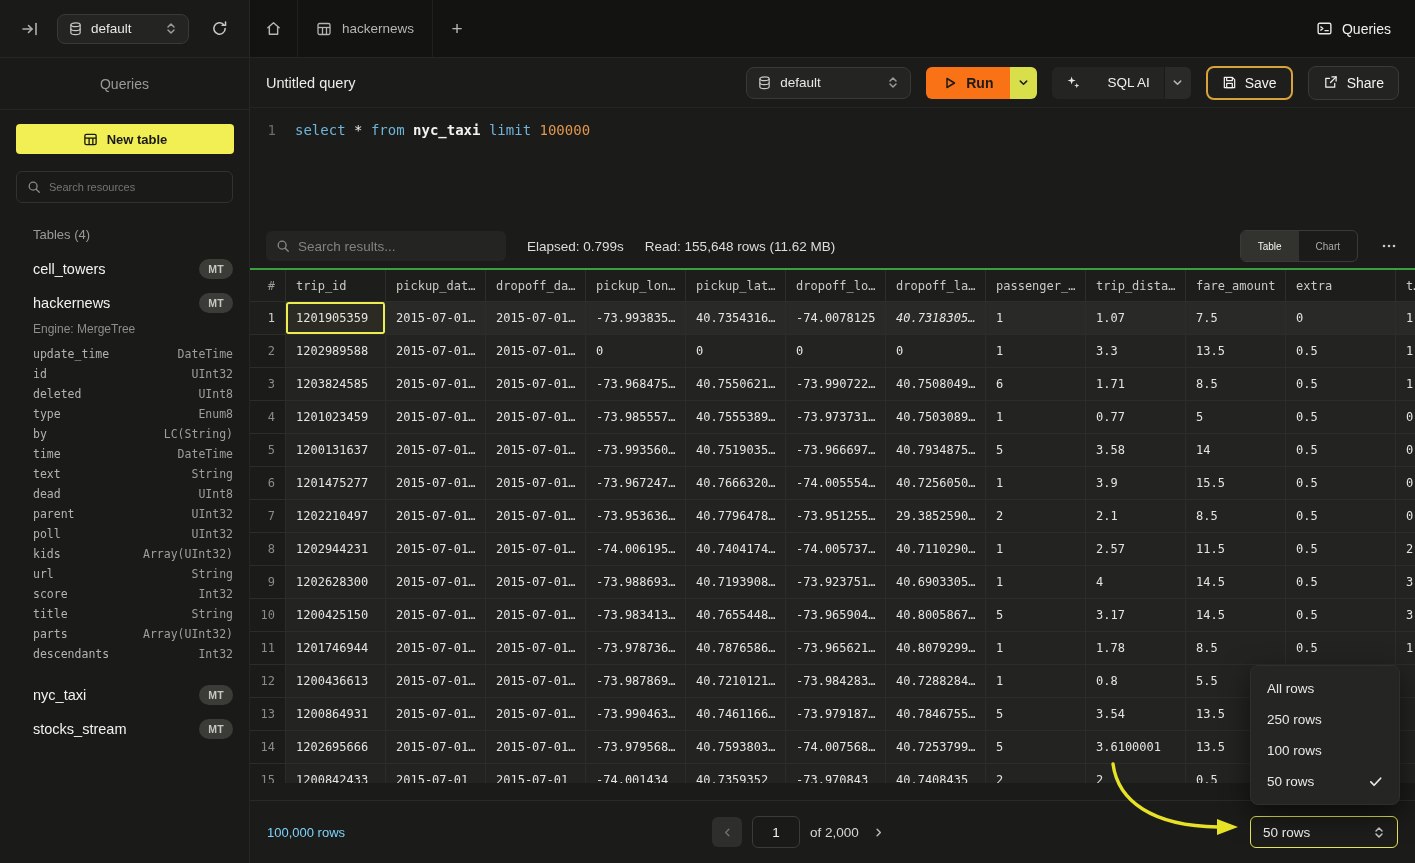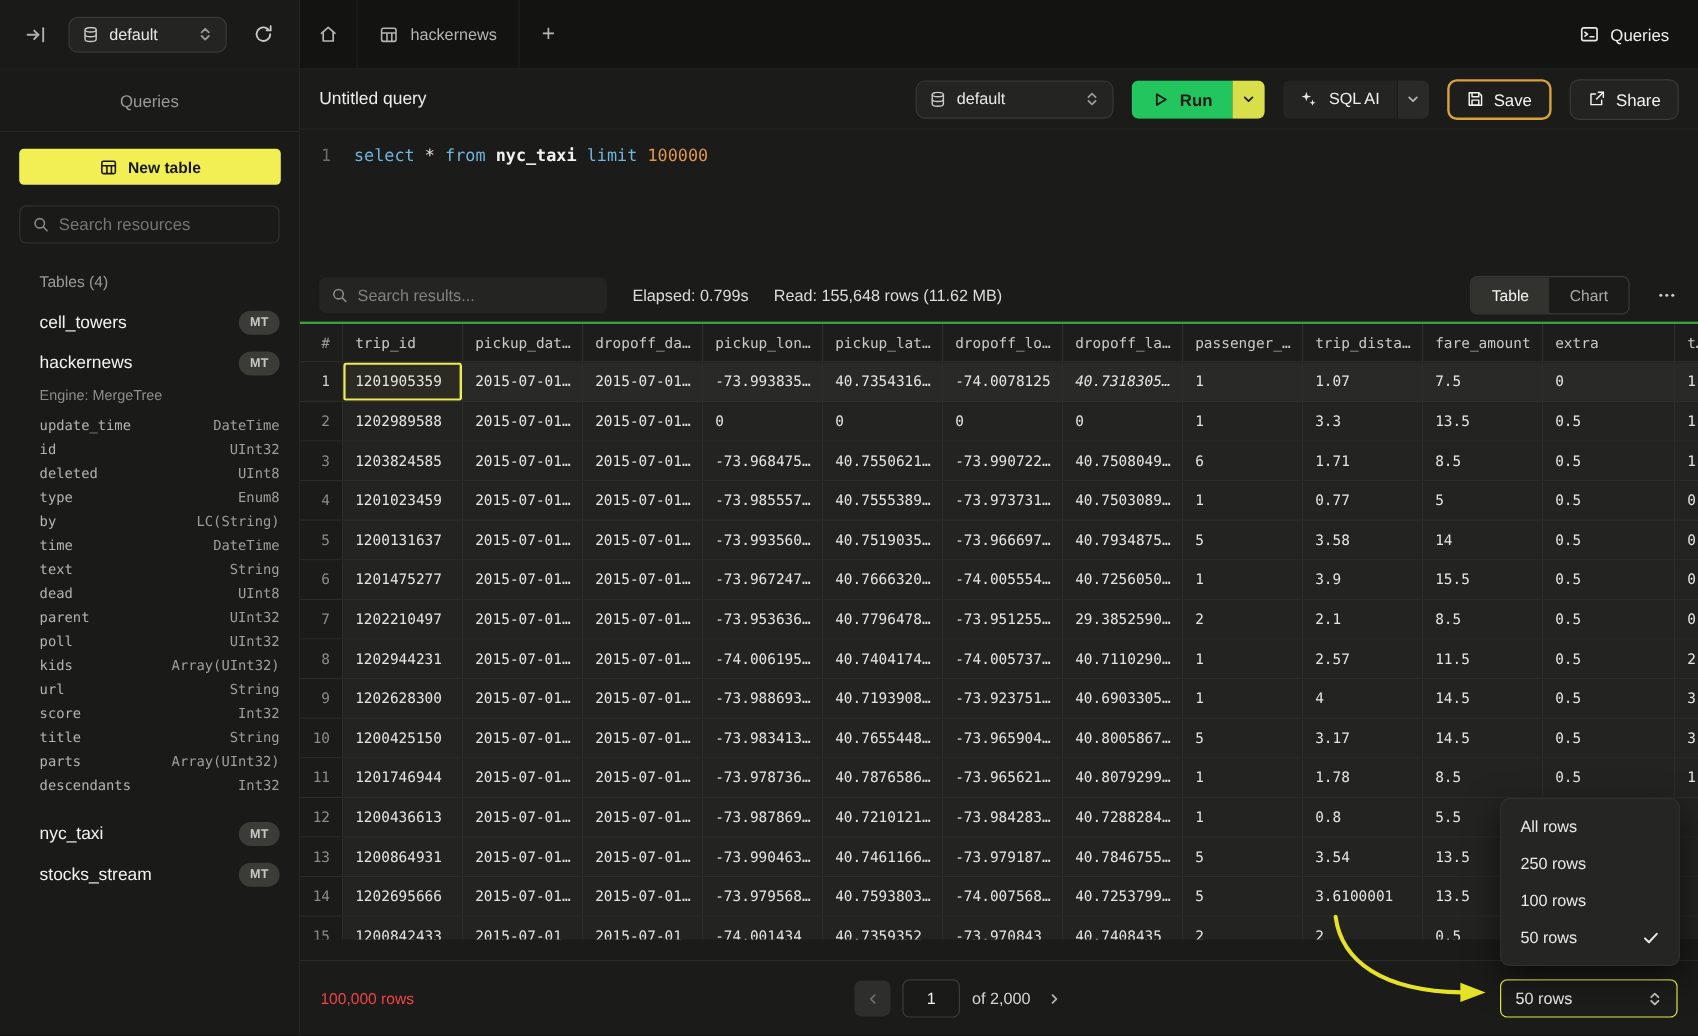--- a/index.html
+++ b/index.html
@@ -28,80 +28,80 @@
   .queries-btn { display:flex; align-items:center; gap:9px; font-size:14px; color:#f0f0ee; }
 
   
   .sidebar { position:absolute; left:0; top:58px; width:250px; height:805px; background:#1a1a18; border-right:1px solid #262624; }
   .sidebar-tabs { height:52px; display:flex; border-bottom:1px solid #262624; }
   .s-tab { flex:1; display:flex; align-items:center; justify-content:center; font-size:14px; color:#9a9a97; position:relative; }
   .s-tab.active { color:#ffffff; font-weight:600; }
   .s-tab.active::after { content:""; position:absolute; left:0; right:0; bottom:-2px; height:3px; background:#f0ee54; }
   .new-table-btn { display:flex; align-items:center; justify-content:center; gap:9px; margin:14px 16px 0; width:218px; height:30px; background:#f2ef55; border-radius:4px; color:#191917; font-size:13px; font-weight:600; }
   .search-box { display:flex; align-items:center; gap:8px; margin:17px 16px 0; height:32px; border:1px solid #31312e; border-radius:6px; padding:0 10px; }
-  .search-box input { flex:1; background:transparent; border:0; color:#bef264; font-size:14px; }
+  .search-box input { flex:1; background:transparent; border:0; color:#bef264; font-size:11px; }
   .search-box input::placeholder { color:#75757   2; color:#757572; }
   .section-label { margin:24px 16px 10px 33px; font-size:13px; color:#9a9a97; }
   .tbl-item { display:flex; align-items:center; justify-content:space-between; padding:0 16px 0 33px; height:34px; color:#f2f2f0; font-size:14.5px; }
   .badge { min-width:33px; height:20px; padding:0 9px; border-radius:10px; background:#3b3b38; color:#c6c6c3; font-size:10.5px; font-weight:700; display:flex; align-items:center; justify-content:center; letter-spacing:.3px; }
   .engine-label { padding:2px 16px 8px 33px; font-size:12px; color:#8d8d8a; }
   .col-row { display:flex; align-items:center; justify-content:space-between; padding:0 16px 0 33px; height:20px; font-family:"DejaVu Sans Mono", monospace; font-size:11.5px; }
   .col-name { color:#b3b3b0; }
   .col-type { color:#9e9e9b; }
   #hn-cols { margin-bottom:14px; }
   .tbl-item.spaced { margin-top:2px; }
 
   
   .main { position:absolute; left:250px; top:58px; width:1165px; height:805px; background:#1b1b19; }
   .query-header { height:50px; display:flex; align-items:center; padding:0 16px; border-bottom:1px solid #242422; }
   .q-title { font-size:14.5px; color:#ececea; }
   .qh-right { margin-left:auto; display:flex; align-items:center; gap:15px; }
   .hdr-select { width:165px; height:32px; justify-content:space-between; }
   .run-btn { display:flex; height:32px; border-radius:6px; overflow:hidden; }
-  .run-main { display:flex; align-items:center; gap:9px; background:#22c55e; color:#1b1b19; padding:0 17px; font-size:14px; font-weight:600; }
+  .run-main { display:flex; align-items:center; gap:9px; background:#f97316; color:#1b1b19; padding:0 17px; font-size:14px; font-weight:600; }
   .run-caret { width:27px; background:#d9de4b; display:flex; align-items:center; justify-content:center; }
   .sqlai-btn { display:flex; height:32px; border-radius:6px; overflow:hidden; background:#242422; }
-  .sqlai-main { display:flex; align-items:center; gap:9px; padding:0 14px; font-size:13.5px; color:#f0f0ee; }
+  .sqlai-main { display:flex; align-items:center; gap:26px; padding:0 14px; font-size:13.5px; color:#f0f0ee; }
   .sqlai-caret { width:27px; display:flex; align-items:center; justify-content:center; background:#2a2a28; border-left:1px solid #1b1b19; }
   .save-btn { display:flex; align-items:center; gap:8px; height:34px; padding:0 14px; background:#1e1e1c; border:2px solid #d9a23a; border-radius:8px; font-size:14px; color:#f2f2f0; }
   .share-btn { display:flex; align-items:center; gap:9px; height:34px; padding:0 14px; background:#232321; border:1px solid #3a3a37; border-radius:8px; font-size:14px; color:#f2f2f0; }
 
   .editor { height:117px; display:flex; gap:19px; padding:14px 0 0 16px; font-family:"DejaVu Sans Mono", monospace; font-size:14px; }
   .ln { color:#6b6b68; width:10px; text-align:right; }
   #sql-line { white-space:pre; }
   .tok-keyword { color:#6fb4da; }
   .tok-star { color:#ececea; }
   .tok-table { color:#f2f2f0; font-weight:bold; }
   .tok-number { color:#e0964e; }
 
   .results-toolbar { height:42px; display:flex; align-items:center; gap:21px; padding:0 16px; }
   .rsearch { width:240px; height:30px; background:#242422; border-radius:6px; display:flex; align-items:center; gap:8px; padding:0 10px; }
   .rsearch input { flex:1; background:transparent; border:0; color:#c9c9c6; font-size:13.5px; }
   .rsearch input::placeholder { color:#82827f; }
   .stat { font-size:13.5px; color:#dcdcd9; }
   .rt-spacer { flex:1; }
   .segmented { display:flex; height:32px; border:1px solid #3a3a37; border-radius:6px; overflow:hidden; }
-  .seg { padding:0 17px; display:flex; align-items:center; font-size:13px; color:#aaaaa7; }
+  .seg { padding:0 17px; display:flex; align-items:center; font-size:10px; color:#aaaaa7; }
   .seg.active { background:#32322f; color:#f4f4f2; }
   .more-btn { display:flex; align-items:center; padding:4px 2px; }
 
   .table-wrap { position:absolute; left:0; top:210px; width:1165px; height:515px; overflow:hidden; border-top:2px solid #3c9e41; background:#1b1b19; }
   .grid-header { display:flex; height:32px; background:#1d1d1b; }
   .hcell { flex:none; height:100%; display:flex; align-items:center; padding:0 10px; font-family:"DejaVu Sans Mono", monospace; font-size:12px; color:#c9c9c6; border-right:1px solid #2d2d2b; border-bottom:1px solid #2d2d2b; white-space:nowrap; overflow:hidden; }
   .hcell.rn-h { justify-content:flex-end; background:#1d1d1b; color:#9a9a97; }
   .grid-row { display:flex; height:33px; background:#232321; }
   .grid-row.selected { background:#292927; }
   .cell { flex:none; height:100%; display:flex; align-items:center; padding:0 10px; font-family:"DejaVu Sans Mono", monospace; font-size:12px; color:#e4e4e1; border-right:1px solid #2c2c2a; border-bottom:1px solid #2c2c2a; white-space:nowrap; overflow:hidden; }
   .cell.rownum { justify-content:flex-end; background:#1b1b19; color:#8b8b88; }
   .grid-row.selected .cell.rownum { background:#1e1e1c; color:#d0d0cd; }
   .cell.sel { box-shadow:inset 0 0 0 2px #eded52; border-radius:3px; background:#2b2b23; }
 
   
   .footer { position:absolute; left:0; top:742px; width:1165px; height:63px; border-top:1px solid #2a2a28; background:#1b1b19; display:flex; align-items:center; padding:0 17px; }
-  .total-rows { font-size:13px; color:#ef4444; }
+  .total-rows { font-size:13px; color:#7dd3fc; }
   .pager { position:absolute; left:462px; top:50%; transform:translateY(-50%); display:flex; align-items:center; gap:10px; }
   .prev-btn { width:30px; height:30px; border-radius:6px; background:#2e2e2c; display:flex; align-items:center; justify-content:center; }
   .page-input { width:48px; height:32px; background:#1a1a18; border:1px solid #3b3b38; border-radius:6px; color:#f0f0ee; text-align:center; font-size:13.5px; }
   .of-label { font-size:13.5px; color:#d6d6d3; }
   .next-btn { display:flex; align-items:center; justify-content:center; padding:4px; }
   .page-size-btn { position:absolute; right:17px; top:50%; transform:translateY(-50%); width:148px; height:32px; border:1.5px solid #e9e750; border-radius:6px; background:#1d1d1b; display:flex; align-items:center; justify-content:space-between; padding:0 12px; font-size:13.5px; color:#f0f0ee; }
 
   
   .popup { position:absolute; left:1000px; top:607px; width:150px; padding:7px 0; background:#252523; border:1px solid #2f2f2c; border-radius:8px; box-shadow:0 10px 28px rgba(0,0,0,.55); z-index:40; }
   .popup-item { height:31px; display:flex; align-items:center; justify-content:space-between; padding:0 16px; font-size:13.5px; color:#e8e8e5; }

